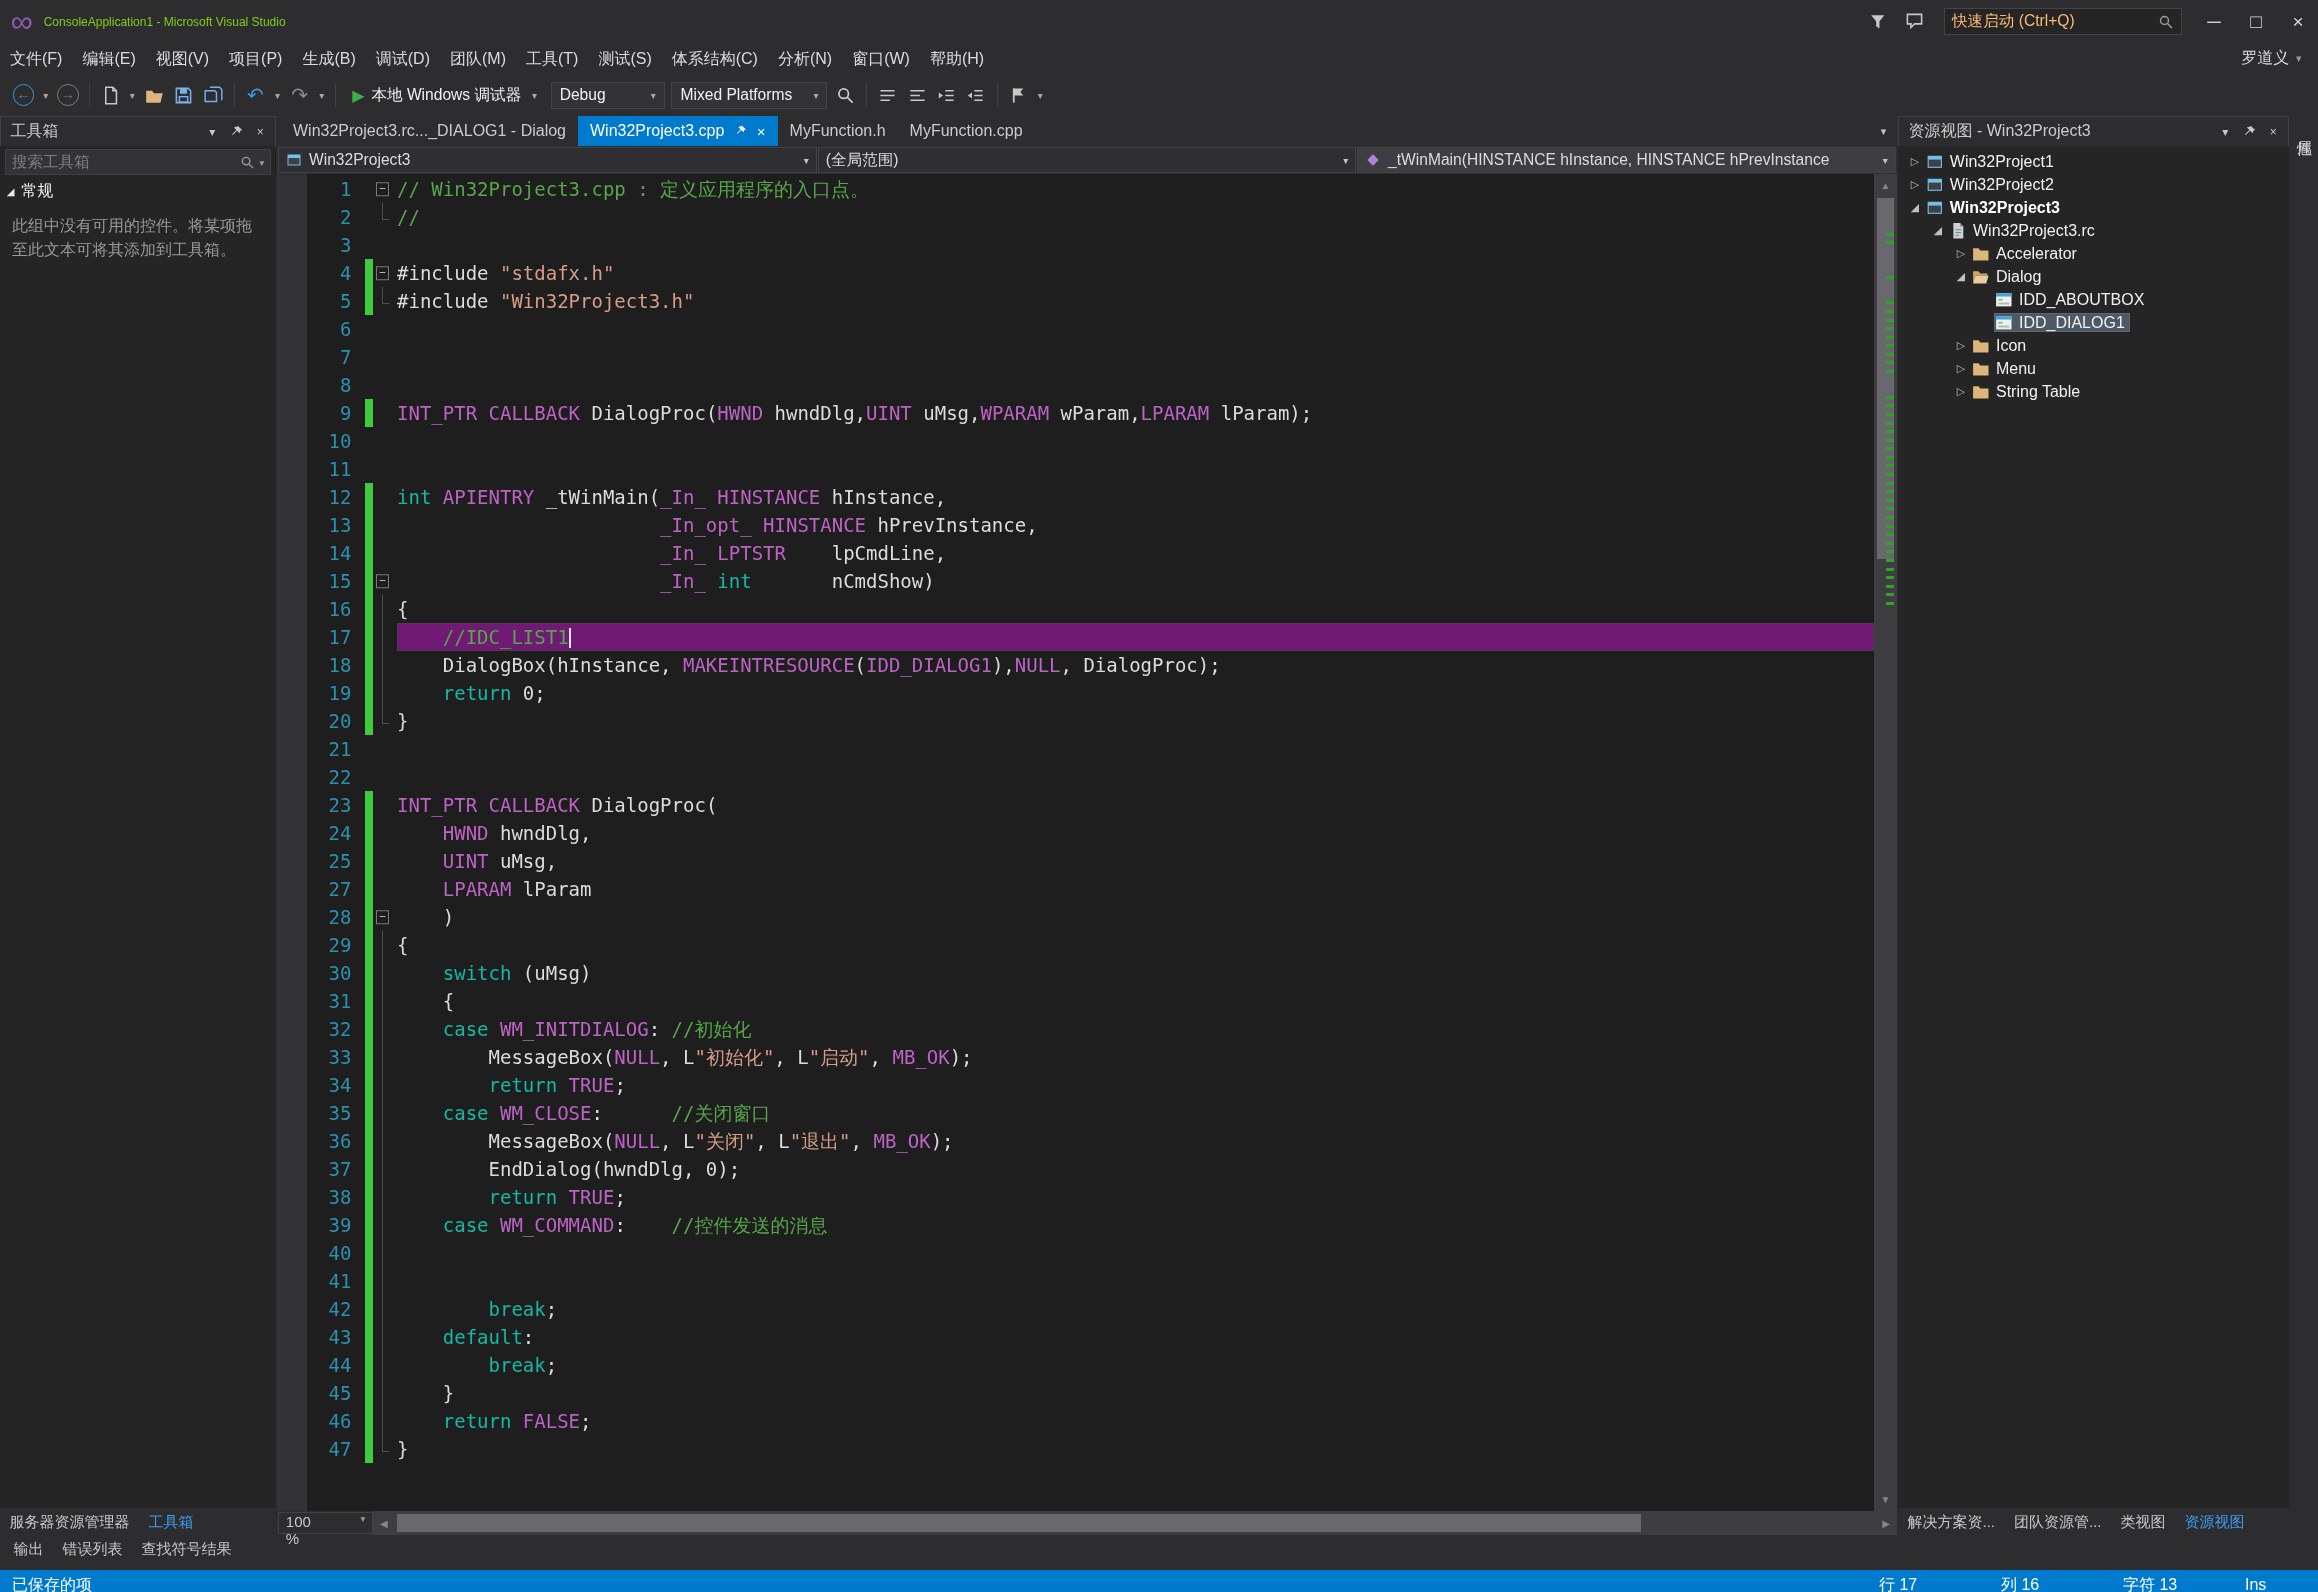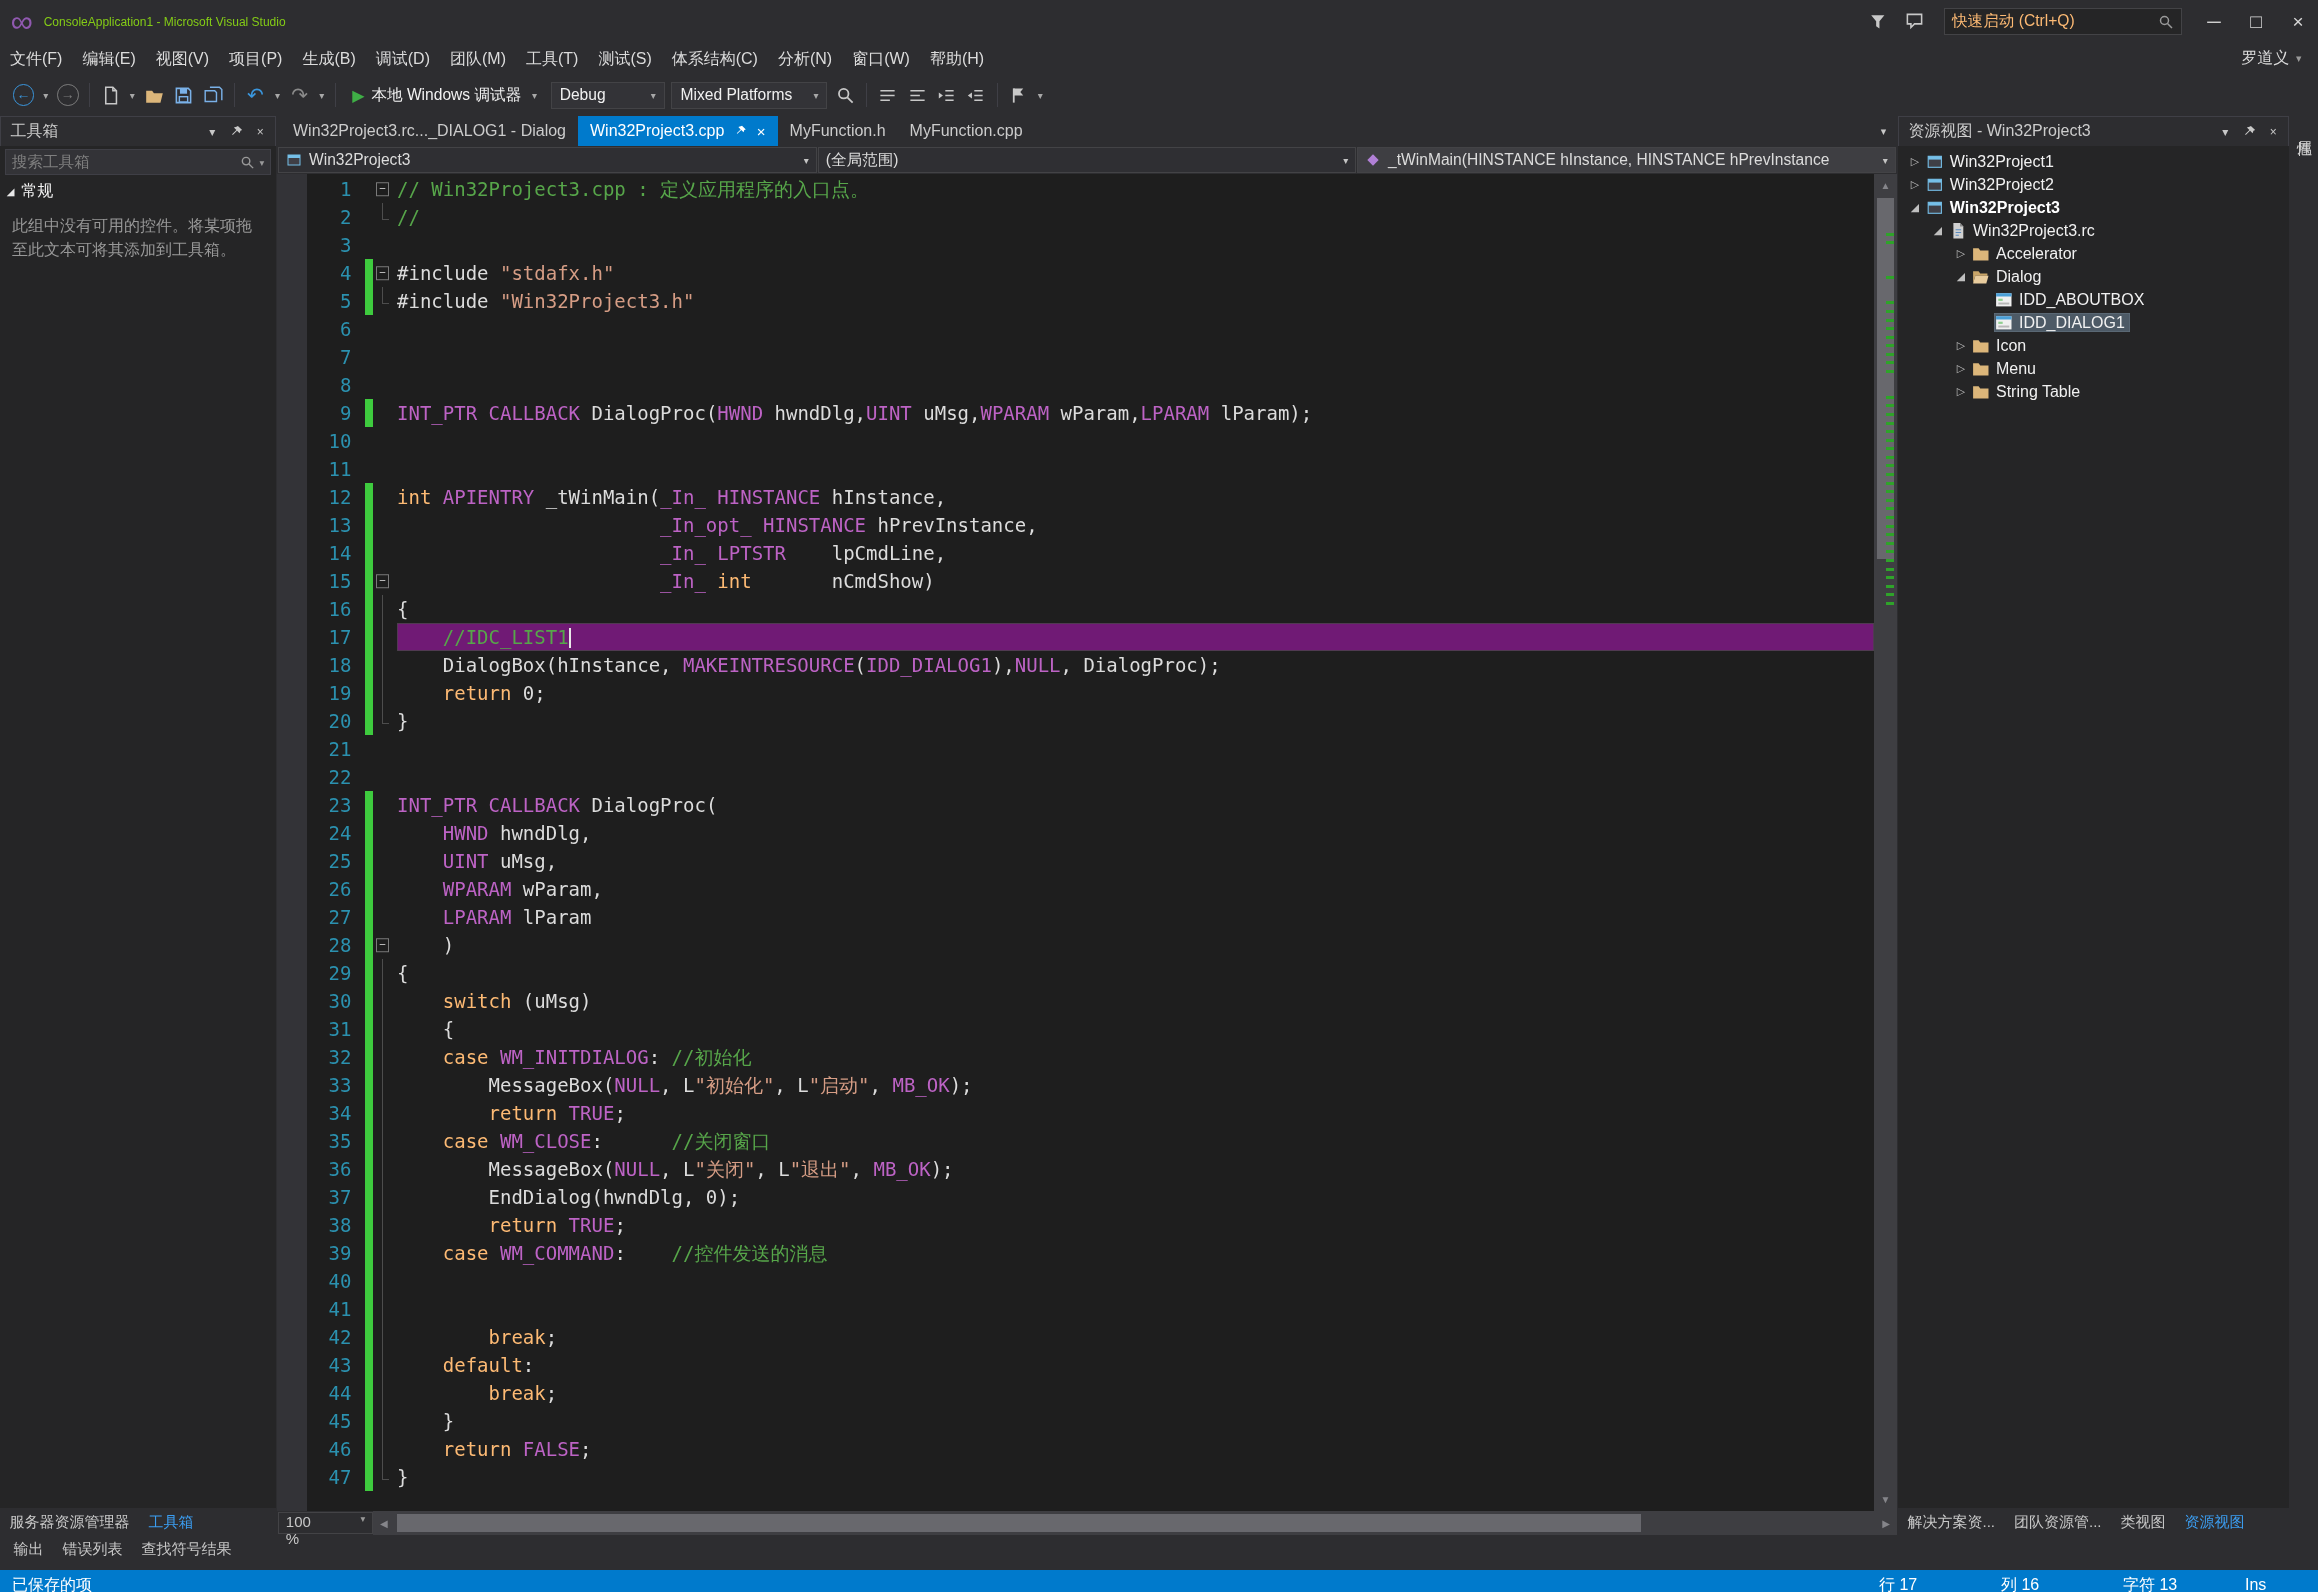--- a/index.html
+++ b/index.html
@@ -75,21 +75,21 @@
   .lnum{width:58px;flex:none;text-align:right;padding-right:13.5px;color:#2b91af;}
   .lchg{width:8px;flex:none;}
   .lchg.on{background:#3ecb3e;}
   .fold{width:24px;flex:none;position:relative;}
   .fbox{position:absolute;left:2.7px;top:50%;transform:translateY(-50%);width:13.5px;height:13.5px;border:0.7px solid #7a7a7a;color:#c8c8c8;font-size:10.8px;line-height:12px;text-align:center;background:#1e1e1e;z-index:2;}
   .fold.v::before{content:"";position:absolute;left:8.8px;top:0;bottom:0;border-left:0.7px solid #4d4d4d;}
   .fold.e::before{content:"";position:absolute;left:8.8px;top:0;height:55%;border-left:0.7px solid #4d4d4d;}
   .fold.e::after{content:"";position:absolute;left:8.8px;top:55%;width:6.8px;border-top:0.7px solid #4d4d4d;}
   .codecell{flex:1;color:#dcdcdc;}
   .cl.cur .codecell{background:#701a75;box-shadow:inset 0 0 0 0.7px #464646;}
-  .tk-d{color:#dcdcdc;} .tk-k{color:#fdba74;} .tk-m{color:#bd63c5;} .tk-s{color:#d69d85;} .tk-c{color:#57a64a;}
+  .tk-d{color:#dcdcdc;} .tk-k{color:#14b8a6;} .tk-m{color:#bd63c5;} .tk-s{color:#d69d85;} .tk-c{color:#57a64a;}
   .caret-i{display:inline-block;width:2px;height:20px;background:#e8e8e8;vertical-align:-3.4px;margin-left:0.7px;}
 
   .vscroll{position:absolute;right:0;top:0;bottom:0;width:23px;background:#3e3e42;}
   .varrow{position:absolute;left:0;width:23px;height:23px;display:flex;align-items:center;justify-content:center;color:#85858a;font-size:10px;}
   .varrow.up{top:0;} .varrow.down{bottom:0;}
   .vthumb{position:absolute;left:3.4px;right:3.4px;top:24px;height:27%;background:#68686d;}
   .smark{position:absolute;left:11.5px;width:8.8px;height:3.4px;background:#2fa32a;}
 
   .hscroll-row{height:24px;display:flex;align-items:center;background:#2d2d30;}
   .zoom-combo{width:95px;height:21.6px;margin-left:1px;display:flex;align-items:flex-start;padding:0 6.8px;color:#c8c8c8;font-size:15px;border:0.7px solid #434346;gap:23px;}
@@ -373,21 +373,20 @@
           <div class="cl"><span class="lind"></span><span class="lnum">16</span><span class="lchg on"></span><span class="fold v"></span><span class="codecell"><span class="tk-d">{</span></span></div>
           <div class="cl cur"><span class="lind"></span><span class="lnum">17</span><span class="lchg on"></span><span class="fold v"></span><span class="codecell"><span class="tk-d">    </span><span class="tk-c">//IDC_LIST1</span><span class="caret-i"></span></span></div>
           <div class="cl"><span class="lind"></span><span class="lnum">18</span><span class="lchg on"></span><span class="fold v"></span><span class="codecell"><span class="tk-d">    DialogBox(hInstance, </span><span class="tk-m">MAKEINTRESOURCE</span><span class="tk-d">(</span><span class="tk-m">IDD_DIALOG1</span><span class="tk-d">),</span><span class="tk-m">NULL</span><span class="tk-d">, DialogProc);</span></span></div>
           <div class="cl"><span class="lind"></span><span class="lnum">19</span><span class="lchg on"></span><span class="fold v"></span><span class="codecell"><span class="tk-d">    </span><span class="tk-k">return</span><span class="tk-d"> 0;</span></span></div>
           <div class="cl"><span class="lind"></span><span class="lnum">20</span><span class="lchg on"></span><span class="fold e"></span><span class="codecell"><span class="tk-d">}</span></span></div>
           <div class="cl"><span class="lind"></span><span class="lnum">21</span><span class="lchg"></span><span class="fold"></span><span class="codecell"></span></div>
           <div class="cl"><span class="lind"></span><span class="lnum">22</span><span class="lchg"></span><span class="fold"></span><span class="codecell"></span></div>
           <div class="cl"><span class="lind"></span><span class="lnum">23</span><span class="lchg on"></span><span class="fold"></span><span class="codecell"><span class="tk-m">INT_PTR</span><span class="tk-d"> </span><span class="tk-m">CALLBACK</span><span class="tk-d"> DialogProc(</span></span></div>
           <div class="cl"><span class="lind"></span><span class="lnum">24</span><span class="lchg on"></span><span class="fold"></span><span class="codecell"><span class="tk-d">    </span><span class="tk-m">HWND</span><span class="tk-d"> hwndDlg,</span></span></div>
           <div class="cl"><span class="lind"></span><span class="lnum">25</span><span class="lchg on"></span><span class="fold"></span><span class="codecell"><span class="tk-d">    </span><span class="tk-m">UINT</span><span class="tk-d"> uMsg,</span></span></div>
-          <div class="cl"><span class="lind"></span><span class="lnum">26</span><span class="lchg on"></span><span class="fold"></span><span class="codecell"><span class="tk-d">    </span><span class="tk-m">WPARAM</span><span class="tk-d"> wParam,</span></span></div>
           <div class="cl"><span class="lind"></span><span class="lnum">27</span><span class="lchg on"></span><span class="fold"></span><span class="codecell"><span class="tk-d">    </span><span class="tk-m">LPARAM</span><span class="tk-d"> lParam</span></span></div>
           <div class="cl"><span class="lind"></span><span class="lnum">28</span><span class="lchg on"></span><span class="fold"><span class="fbox">−</span></span><span class="codecell"><span class="tk-d">    )</span></span></div>
           <div class="cl"><span class="lind"></span><span class="lnum">29</span><span class="lchg on"></span><span class="fold v"></span><span class="codecell"><span class="tk-d">{</span></span></div>
           <div class="cl"><span class="lind"></span><span class="lnum">30</span><span class="lchg on"></span><span class="fold v"></span><span class="codecell"><span class="tk-d">    </span><span class="tk-k">switch</span><span class="tk-d"> (uMsg)</span></span></div>
           <div class="cl"><span class="lind"></span><span class="lnum">31</span><span class="lchg on"></span><span class="fold v"></span><span class="codecell"><span class="tk-d">    {</span></span></div>
           <div class="cl"><span class="lind"></span><span class="lnum">32</span><span class="lchg on"></span><span class="fold v"></span><span class="codecell"><span class="tk-d">    </span><span class="tk-k">case</span><span class="tk-d"> </span><span class="tk-m">WM_INITDIALOG</span><span class="tk-d">: </span><span class="tk-c">//初始化</span></span></div>
           <div class="cl"><span class="lind"></span><span class="lnum">33</span><span class="lchg on"></span><span class="fold v"></span><span class="codecell"><span class="tk-d">        MessageBox(</span><span class="tk-m">NULL</span><span class="tk-d">, L</span><span class="tk-s">"初始化"</span><span class="tk-d">, L</span><span class="tk-s">"启动"</span><span class="tk-d">, </span><span class="tk-m">MB_OK</span><span class="tk-d">);</span></span></div>
           <div class="cl"><span class="lind"></span><span class="lnum">34</span><span class="lchg on"></span><span class="fold v"></span><span class="codecell"><span class="tk-d">        </span><span class="tk-k">return</span><span class="tk-d"> </span><span class="tk-m">TRUE</span><span class="tk-d">;</span></span></div>
           <div class="cl"><span class="lind"></span><span class="lnum">35</span><span class="lchg on"></span><span class="fold v"></span><span class="codecell"><span class="tk-d">    </span><span class="tk-k">case</span><span class="tk-d"> </span><span class="tk-m">WM_CLOSE</span><span class="tk-d">:      </span><span class="tk-c">//关闭窗口</span></span></div>
           <div class="cl"><span class="lind"></span><span class="lnum">36</span><span class="lchg on"></span><span class="fold v"></span><span class="codecell"><span class="tk-d">        MessageBox(</span><span class="tk-m">NULL</span><span class="tk-d">, L</span><span class="tk-s">"关闭"</span><span class="tk-d">, L</span><span class="tk-s">"退出"</span><span class="tk-d">, </span><span class="tk-m">MB_OK</span><span class="tk-d">);</span></span></div>

